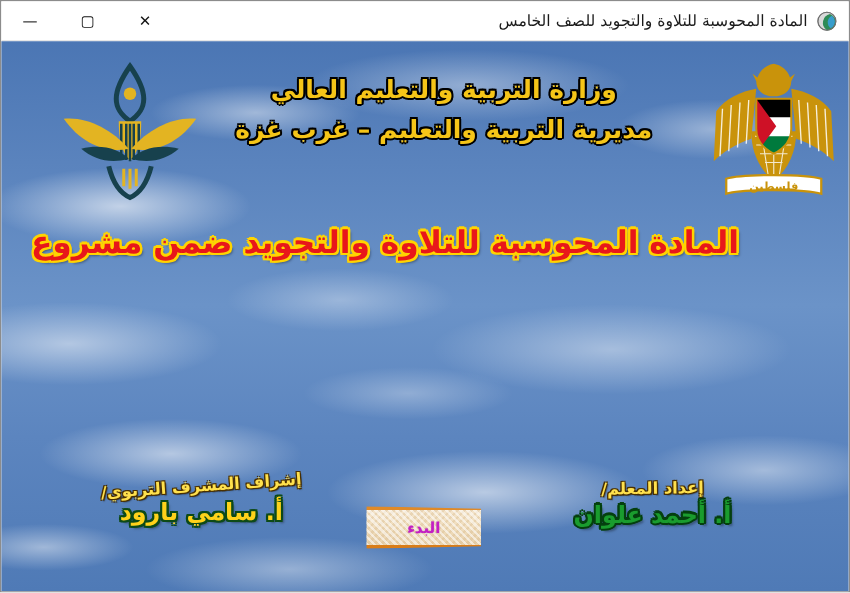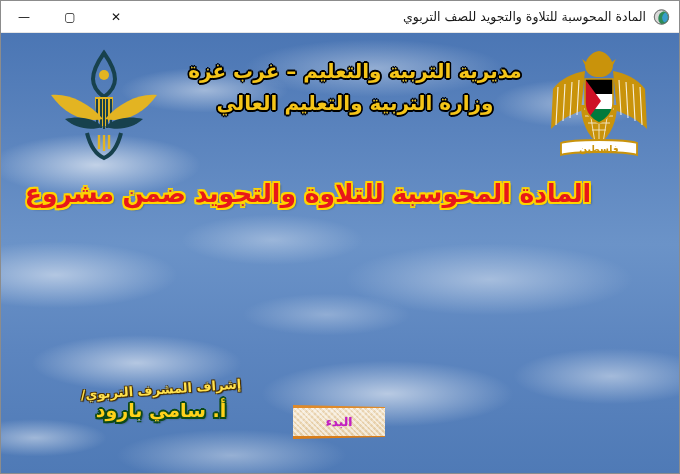--- a/index.html
+++ b/index.html
@@ -106,21 +106,21 @@
   #header-band {
     position: absolute;
     top: 6px;
     left: 0;
     width: 678px;
     height: 130px;
     direction: rtl;
   }
   #emblem-palestine {
     position: absolute;
-    right: 22px;
+    right: 2px;
     top: 6px;
     width: 116px;
     height: 120px;
   }
   #emblem-ministry {
     position: absolute;
     left: 38px;
     top: 6px;
     width: 130px;
     height: 120px;
@@ -293,21 +293,21 @@
     <span id="app-icon">
       <svg width="20" height="20" viewBox="0 0 20 20">
         <circle cx="9.5" cy="10" r="7.2" fill="#d9d9d9" stroke="#8a8a8a" stroke-width="0.8"></circle>
         <circle cx="9.5" cy="10" r="2.2" fill="#ffffff" stroke="#8a8a8a" stroke-width="0.6"></circle>
         <path d="M12 4.2 A7.2 7.2 0 0 1 16.4 12.8 A7.2 7.2 0 0 1 9.5 17.2 A7.2 7.2 0 0 1 12 4.2 Z" fill="#2e8b57"></path>
         <path d="M13.5 5.5 A6 6 0 0 1 15.8 9.5 A6 6 0 0 1 12.5 15.6 A6 6 0 0 1 13.5 5.5 Z" fill="#3aa0e0" opacity="0.85"></path>
         <circle cx="9.5" cy="10" r="7.2" fill="none" stroke="#6f6f6f" stroke-width="0.9"></circle>
       </svg>
     </span>
 
-    <span id="title-text">المادة المحوسبة للتلاوة والتجويد للصف التربوي</span>
+    <span id="title-text">المادة المحوسبة للتلاوة والتجويد للصف الخامس</span>
 
     <div id="window-controls">
       <button class="win-btn" id="btn-minimize">
         <span class="win-glyph">—</span>
       </button>
       <button class="win-btn" id="btn-maximize">
         <span class="win-glyph">▢</span>
       </button>
       <button class="win-btn" id="btn-close">
         <span class="win-glyph">✕</span>
@@ -375,31 +375,35 @@
             <path d="M44 34 L60 56 L44 78 Z" fill="#ce1126"></path>
           </g>
           <path d="M44 34 L72 34 L72 58 C72 68 66 74 58 78 C50 74 44 68 44 58 Z" fill="none" stroke="#c9930b" stroke-width="1.6"></path>
 
           <path d="M20 98 C32 94 84 94 96 98 L96 110 C84 106 32 106 20 110 Z" fill="#ffffff" stroke="#c9930b" stroke-width="1.8"></path>
           <text x="58" y="107" text-anchor="middle" font-family="DejaVu Sans, sans-serif" font-size="9" font-weight="bold" fill="#c9930b">فلسطين</text>
         </svg>
       </span>
 
       <div id="ministry-text">
+        <div class="ministry-line">وزارة التربية والتعليم العالي</div>
         <div class="ministry-line">مديرية التربية والتعليم – غرب غزة</div>
-        <div class="ministry-line">وزارة التربية والتعليم العالي</div>
       </div>
     </div>
 
     <div id="headline-block">
       <div class="headline" id="headline-1">المادة المحوسبة للتلاوة والتجويد ضمن مشروع</div>
     </div>
 
     <div id="credits-row">
 
+      <div id="credit-teacher">
+        <div class="credit-label" id="label-teacher">إعداد المعلم/</div>
+        <div class="credit-name" id="name-teacher">أ. أحمد علوان</div>
+      </div>
 
       <div id="credit-supervisor">
         <div class="credit-label" id="label-supervisor">إشراف المشرف التربوي/</div>
         <div class="credit-name" id="name-supervisor">أ. سامي بارود</div>
       </div>
     </div>
 
     <button id="start-button">
       <span id="start-button-shape"></span>
       <span id="start-button-label">البدء</span>

